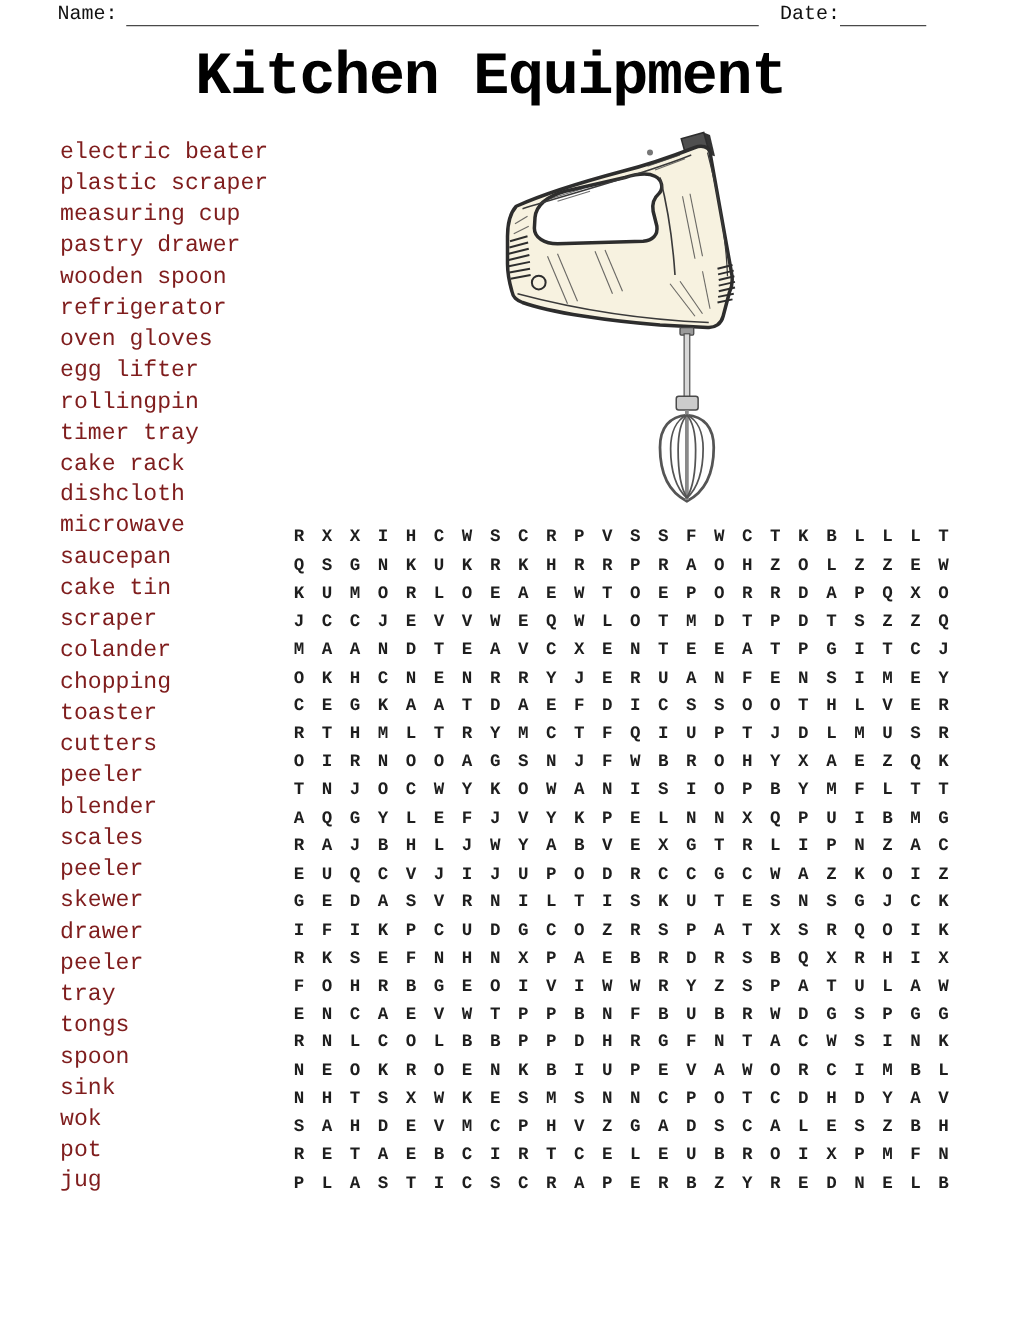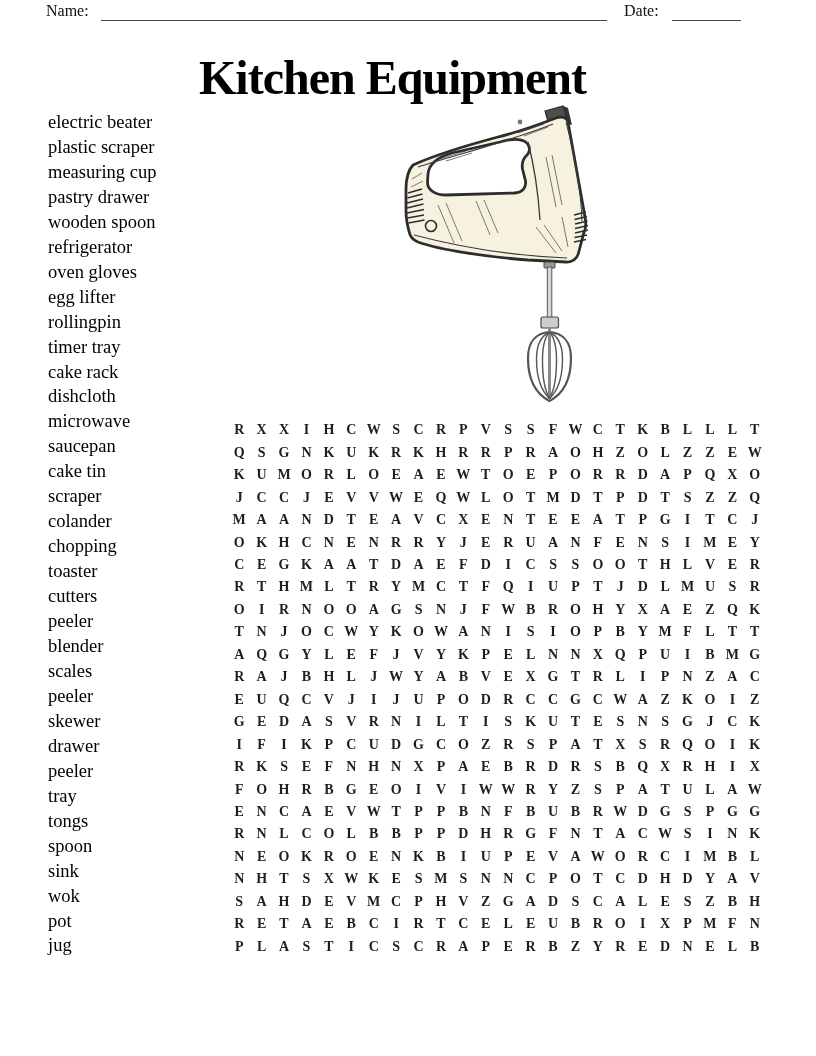--- a/index.html
+++ b/index.html
@@ -2,21 +2,21 @@
 <html><head>
 <meta charset="utf-8">
 <style>
   html, body { margin: 0; padding: 0; background: #ffffff; }
   .sheet {
     position: relative;
     width: 785px;
     height: 1056px;
     background: #ffffff;
     overflow: hidden;
-    font-family: Liberation Serif, serif;
+    font-family: Liberation Mono, monospace;
     color: #000;
   }
   
   .field-label {
     position: absolute;
     top: 2px;
     font-size: 16px;
     line-height: 18px;
     color: #111;
   }
@@ -28,39 +28,39 @@
     height: 18px;
     border-bottom: 1.5px solid #494949;
   }
   .name-rule { left: 101px; width: 506px; }
   .date-rule { left: 672px; width: 69px; }
   
   .title {
     position: absolute;
     left: 0; right: 0;
     top: 33px;
-    margin: 16px;
+    margin: 0;
     text-align: center;
     font-size: 48px;
     line-height: 58px;
     font-weight: 700;
     letter-spacing: -1px;
     color: #000;
   }
   
   .words {
     position: absolute;
     left: 48px;
     top: 110px;
     margin: 0;
     padding: 0;
     list-style: none;
     font-size: 18.5px;
     line-height: 24.95px;
-    color: #000000;
+    color: #7f1d1d;
   }
   
   .mixer {
     position: absolute;
     left: 378px;
     top: 95px;
     width: 284px;
     height: 320px;
   }
   

